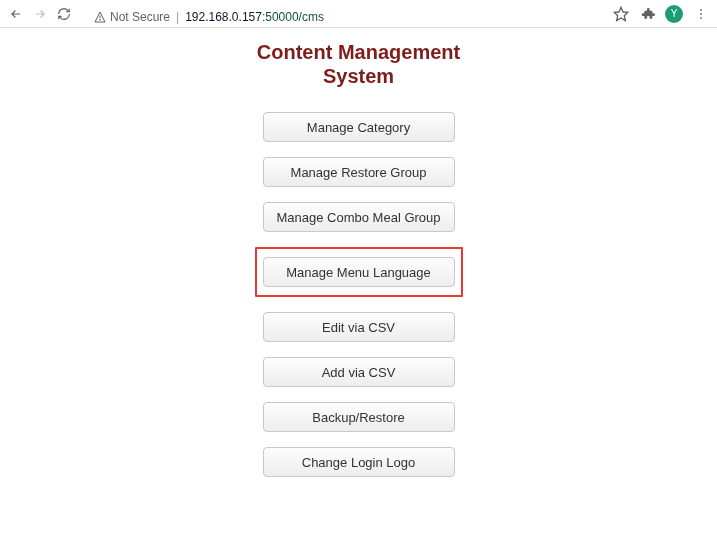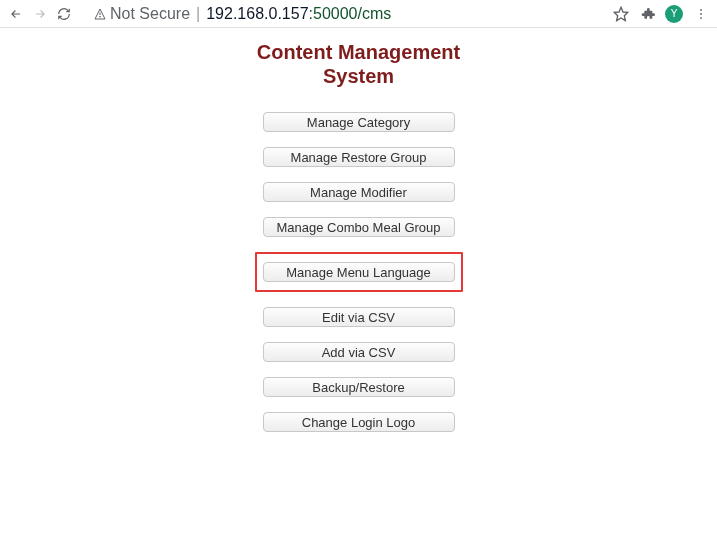--- a/index.html
+++ b/index.html
@@ -34,25 +34,25 @@
     }
     .nav-icon.disabled {
       color: #bdbdbd;
     }
     .nav-icon svg {
       width: 14px;
       height: 14px;
     }
     .address-bar {
       display: flex;
-      align-items: center;
+      align-items: flex-end;
       flex: 1;
       height: 20px;
       padding: 0 8px;
-      font-size: 16px;
+      font-size: 12px;
       color: #5f6368;
       gap: 6px;
       margin-left: 6px;
     }
     .security-icon {
       display: flex;
       align-items: center;
       gap: 4px;
       color: #5f6368;
     }
@@ -115,21 +115,21 @@
       white-space: pre-line;
     }
     .menu-buttons {
       display: flex;
       flex-direction: column;
       gap: 15px;
       align-items: center;
     }
     .menu-btn {
       width: 192px;
-      height: 20px;
+      height: 30px;
       border: 1px solid #c8c8c8;
       border-radius: 4px;
       background: linear-gradient(to bottom, #fdfdfd, #ededed);
       color: #333333;
       font-size: 13px;
       font-family: inherit;
       cursor: pointer;
       display: flex;
       align-items: center;
       justify-content: center;
@@ -197,21 +197,20 @@
     </div>
   </div>
 </div>
 
 <div class="page-content">
   <h1 class="page-title">Content Management
 System</h1>
   <div class="menu-buttons" id="menu-buttons">
       <button class="menu-btn">Manage Category</button>
       <button class="menu-btn">Manage Restore Group</button>
-      <button class="menu-btn">Manage Modifier</button>
       <button class="menu-btn">Manage Combo Meal Group</button>
       <div class="highlight-box">
         <button class="menu-btn">Manage Menu Language</button>
       </div>
       <button class="menu-btn">Edit via CSV</button>
       <button class="menu-btn">Add via CSV</button>
       <button class="menu-btn">Backup/Restore</button>
       <button class="menu-btn">Change Login Logo</button>
     </div>
 </div>

